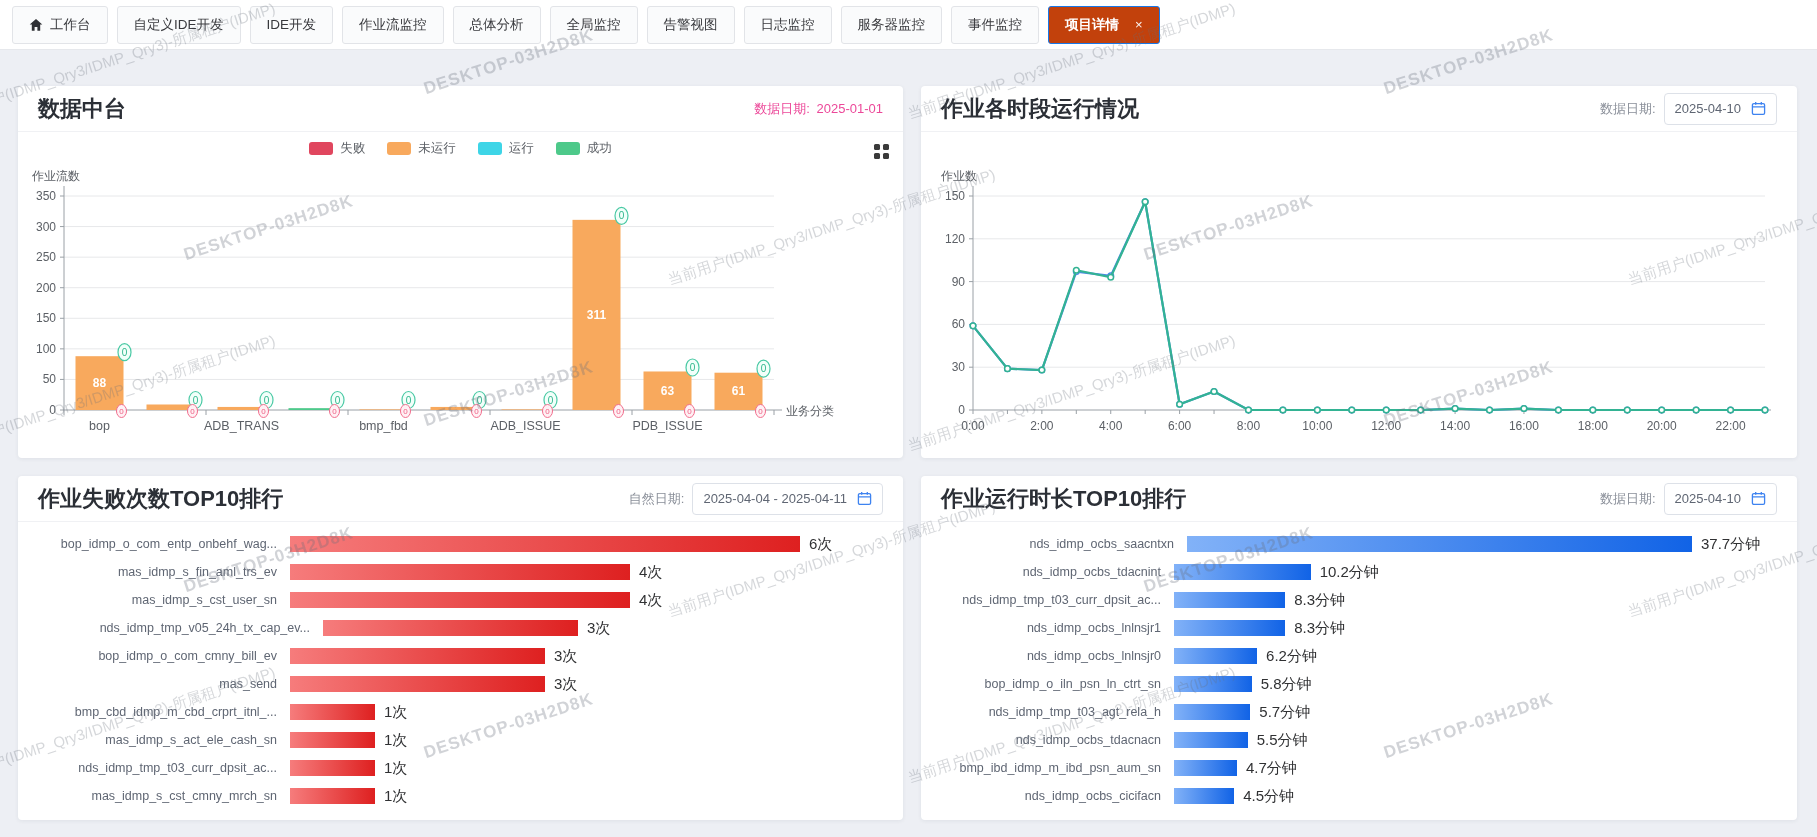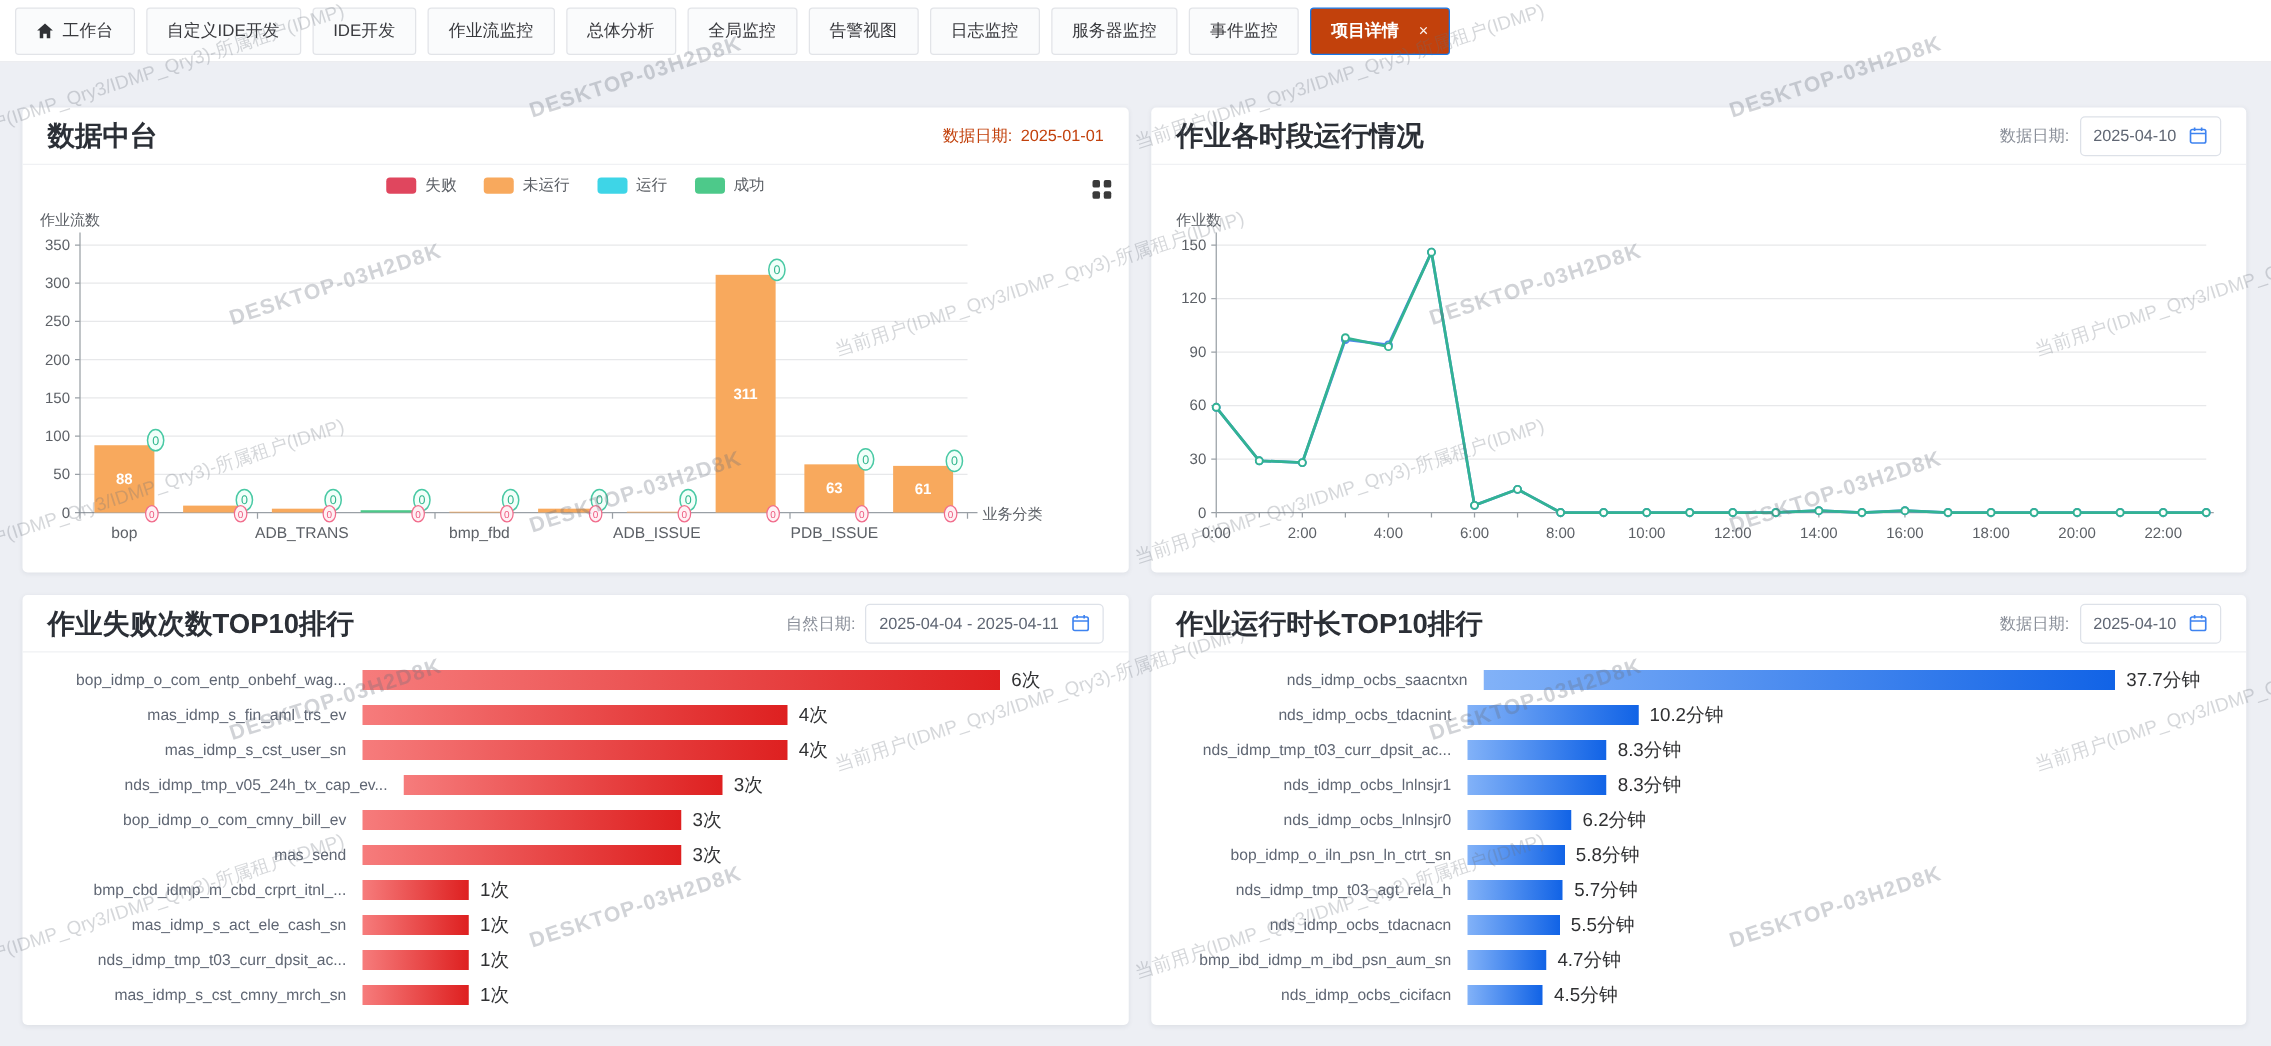--- a/index.html
+++ b/index.html
@@ -31,21 +31,21 @@
   }
   .panel{
     background:#fff;border-radius:4px;box-shadow:0 1px 4px rgba(31,45,61,.07);
     position:relative;overflow:hidden;
   }
   .panel-header{
     height:46px;box-sizing:border-box;border-bottom:1px solid #f0f1f4;
     display:flex;align-items:center;justify-content:space-between;padding:0 20px;
   }
   .panel-title{margin:0;font-size:22px;font-weight:bold;color:#2b2f36;}
-  .date-plain{font-size:13px;color:#c2410c;}
+  .date-plain{font-size:13px;color:#ec4899;}
   .date-plain span{margin-left:3px;}
   .date-field{display:flex;align-items:center;font-size:13px;color:#8a8f99;}
   .date-input{
     display:inline-flex;align-items:center;gap:10px;margin-left:8px;
     border:1px solid #dde1e8;border-radius:4px;height:30px;padding:0 10px;
     color:#5f6673;background:#fff;cursor:pointer;
   }
   .chart{position:relative;}
   .chart-tall{height:325px;}
   .chart-short{height:297px;}

